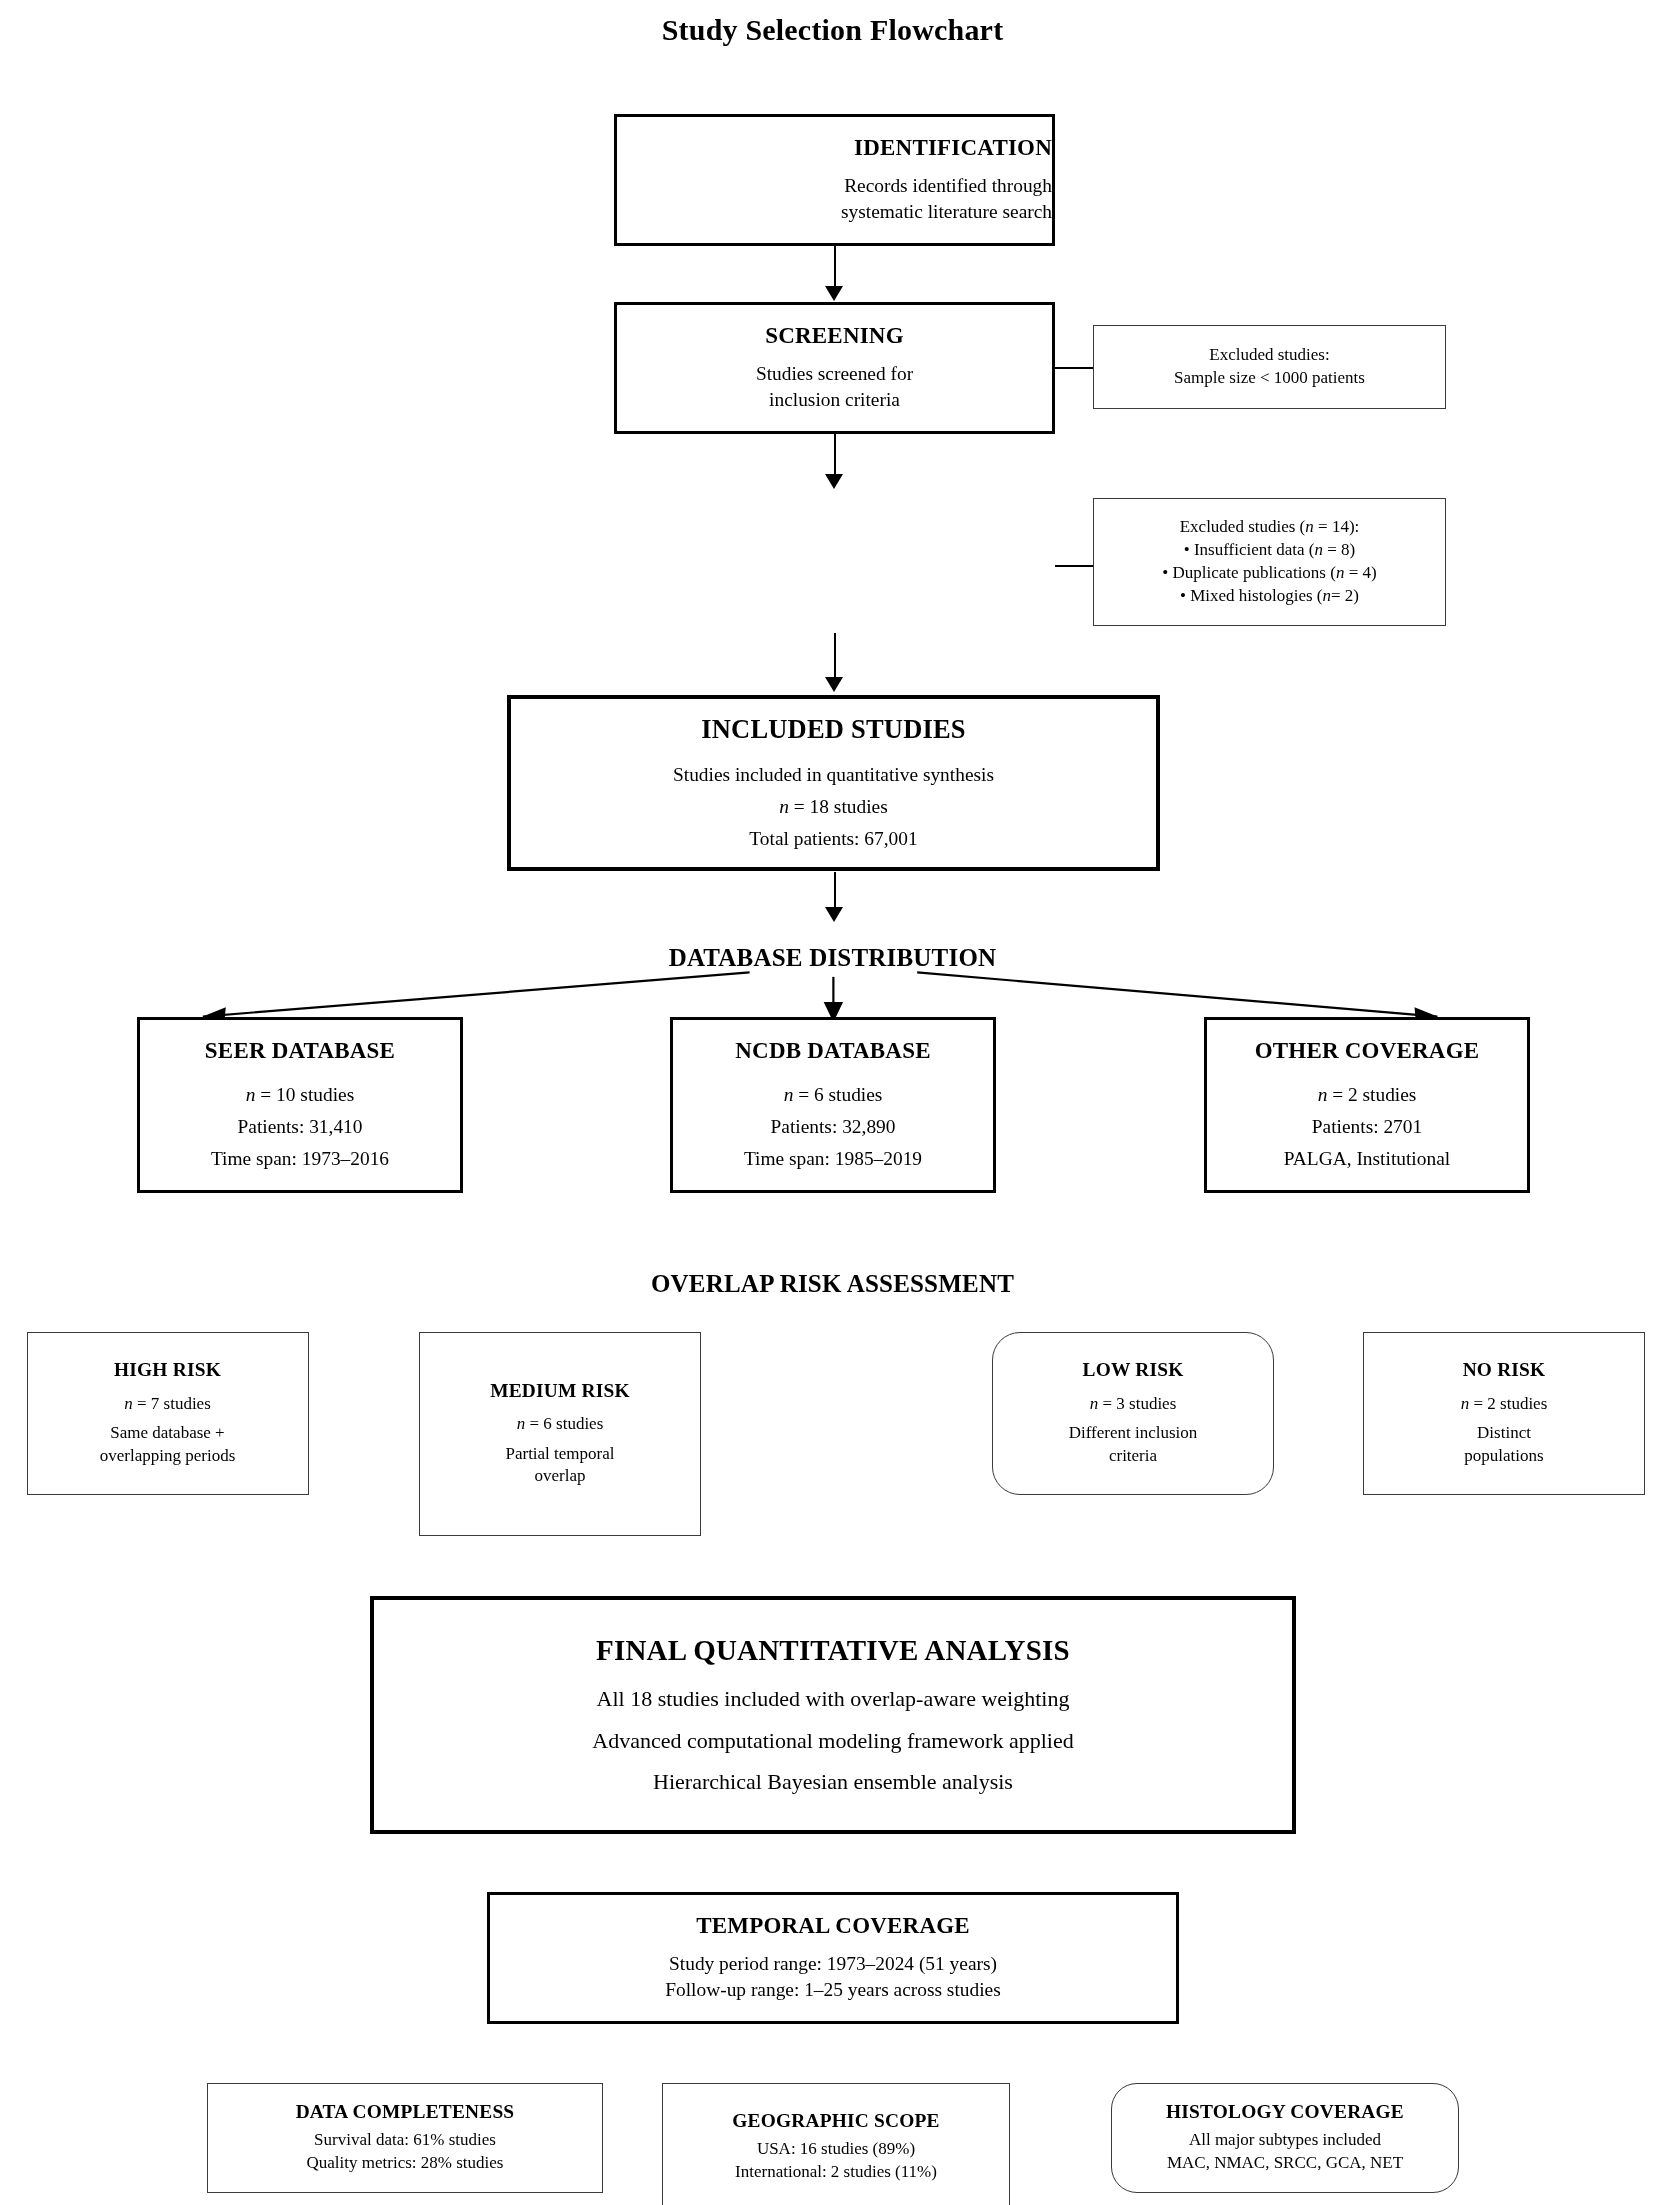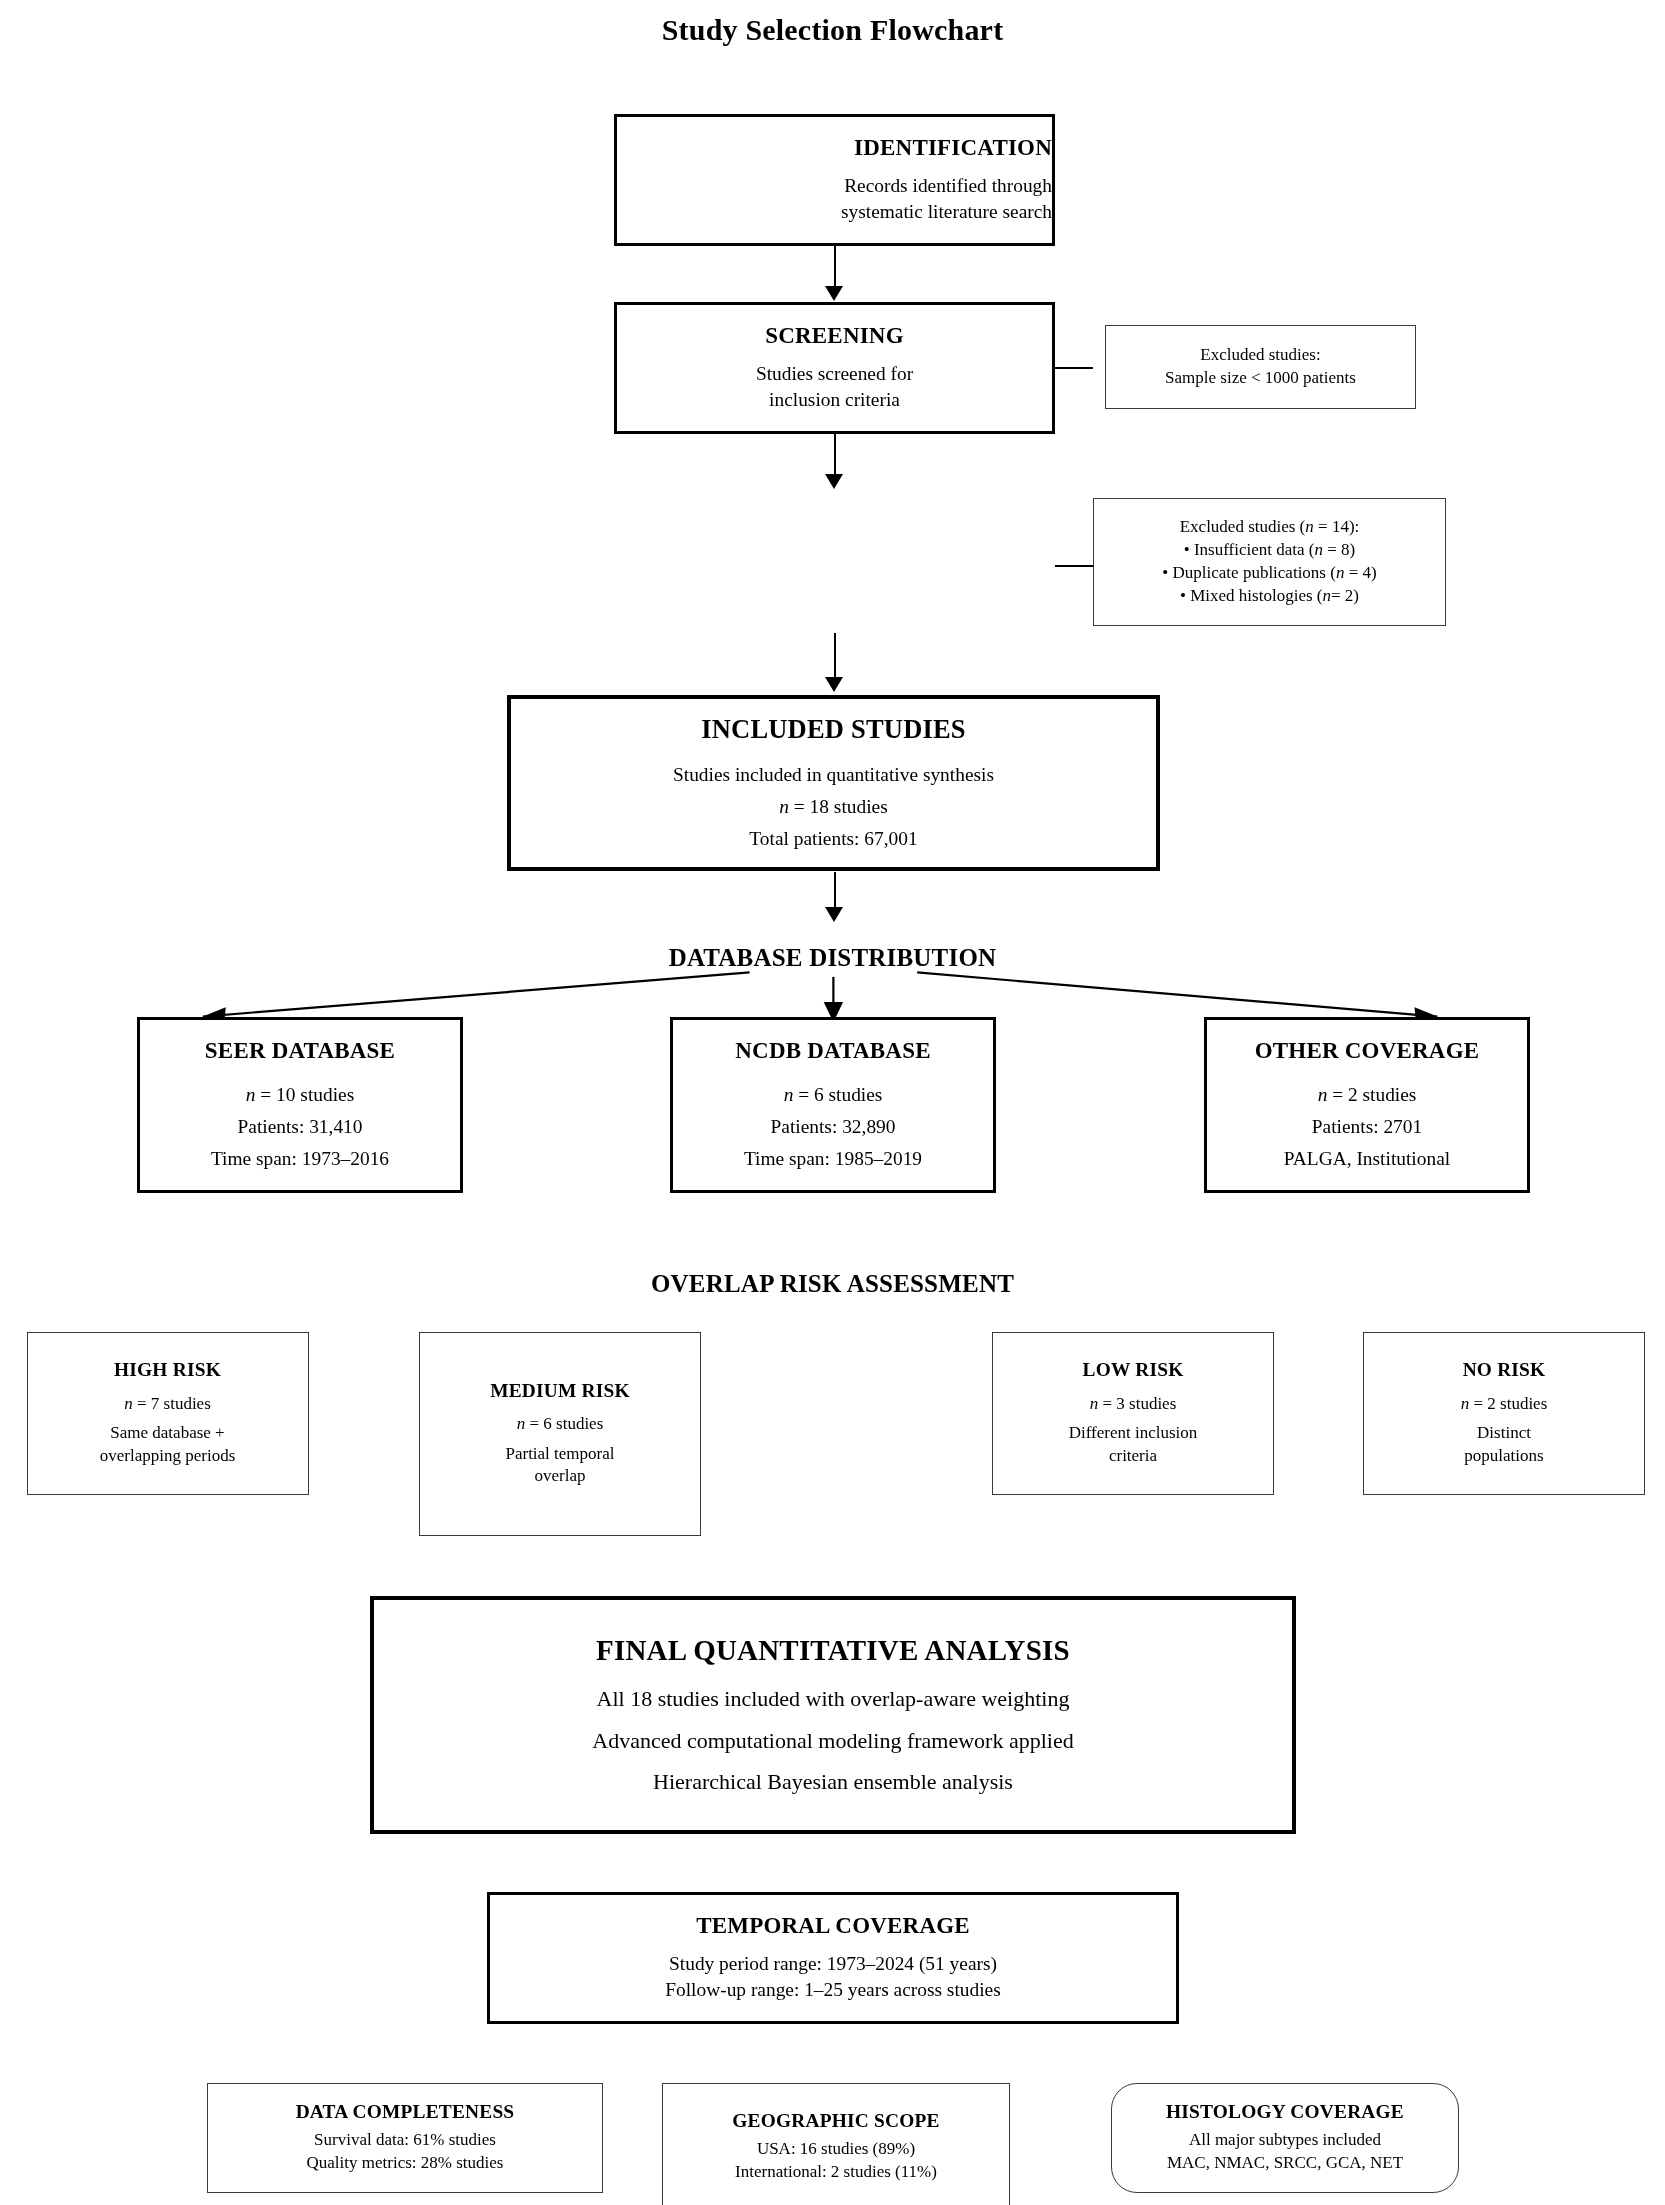--- a/index.html
+++ b/index.html
@@ -120,21 +120,21 @@
   <div class="arrow-down" style="left:825px; top:286px;"></div>
 
   <div class="box thick" style="left:614px; top:302px; width:441px; height:132px;">
     <div class="hdr">SCREENING</div>
     <div class="ln gap-top">Studies screened for</div>
     <div class="ln">inclusion criteria</div>
   </div>
 
   <div class="hline" style="left:1055px; top:367px; width:38px;"></div>
 
-  <div class="box" style="left:1093px; top:325px; width:311px; height:84px;margin-left:12px;">
+  <div class="box" style="left:1093px; top:325px; width:353px; height:84px;">
     <div class="ln sm">Excluded studies:</div>
     <div class="ln sm">Sample size &lt; 1000 patients</div>
   </div>
 
   <div class="vline" style="left:834px; top:434px; height:40px;"></div>
   <div class="arrow-down" style="left:825px; top:474px;"></div>
 
 
   <div class="hline" style="left:1055px; top:565px; width:38px;"></div>
 
@@ -202,21 +202,21 @@
     <div class="ln sm">overlapping periods</div>
   </div>
 
   <div class="box" style="left:419px; top:1332px; width:282px; height:204px;">
     <div class="hdr sm">MEDIUM RISK</div>
     <div class="ln sm gap-top"><i class="nv">n</i><span> = 6 studies</span></div>
     <div class="ln sm gap-sm">Partial temporal</div>
     <div class="ln sm">overlap</div>
   </div>
 
-  <div class="box" style="left:992px; top:1332px; width:282px; height:163px;">
+  <div class="box" style="left:992px; top:1332px; width:282px; height:163px;border-radius:28px;">
     <div class="hdr sm">LOW RISK</div>
     <div class="ln sm gap-top"><i class="nv">n</i><span> = 3 studies</span></div>
     <div class="ln sm gap-sm">Different inclusion</div>
     <div class="ln sm">criteria</div>
   </div>
 
   <div class="box" style="left:1363px; top:1332px; width:282px; height:163px;">
     <div class="hdr sm">NO RISK</div>
     <div class="ln sm gap-top"><i class="nv">n</i><span> = 2 studies</span></div>
     <div class="ln sm gap-sm">Distinct</div>

